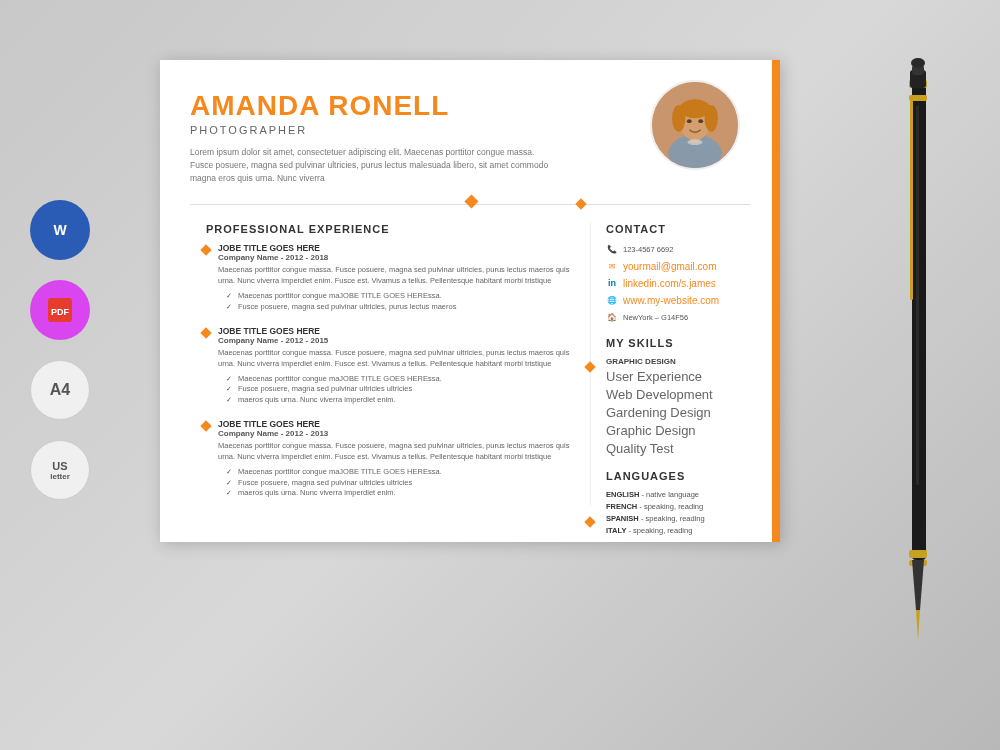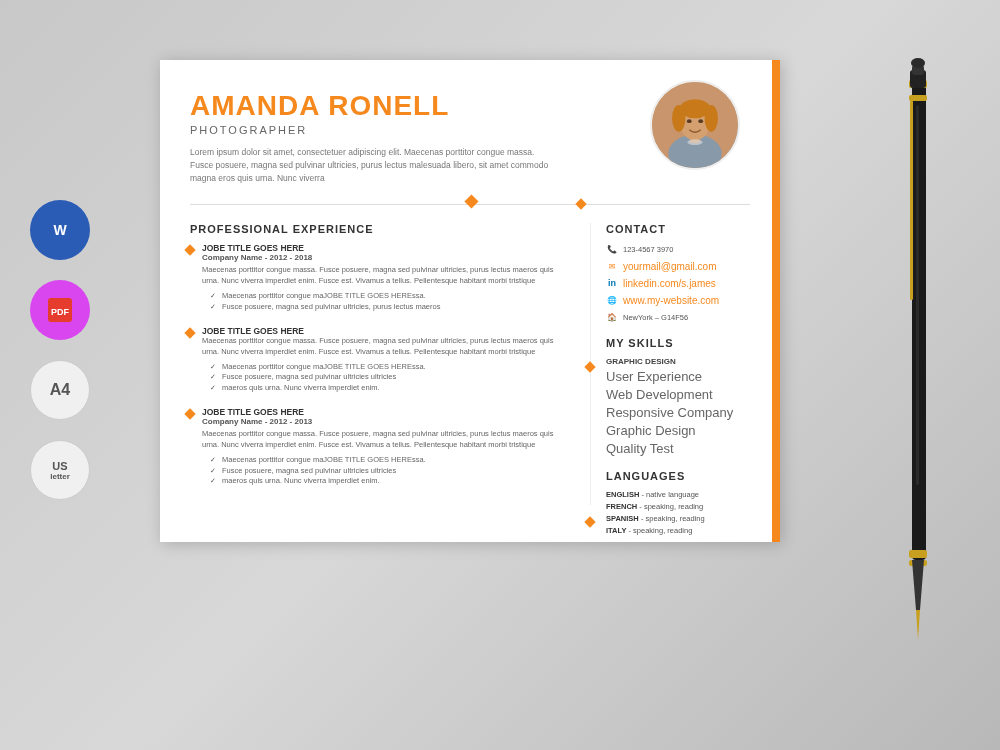--- a/index.html
+++ b/index.html
@@ -143,21 +143,21 @@
       font-size: 8.5px;
       color: #777;
       line-height: 1.5;
       margin-top: 10px;
       max-width: 360px;
     }
 
     
     .resume-body {
       display: flex;
-      padding: 10px 0 0 0;
+      padding: 10px 0 0 16px;
       height: calc(100% - 190px);
     }
 
     .left-col {
       flex: 1;
       padding: 0 20px 0 30px;
     }
 
     .right-col {
       width: 190px;
@@ -377,20 +377,21 @@
         <p class="job-desc">Maecenas porttitor congue massa. Fusce posuere, magna sed pulvinar ultricies, purus lectus maeros quis urna. Nunc viverra imperdiet enim. Fusce est. Vivamus a tellus. Pellentesque habitant morbi tristique</p>
         <ul class="job-bullets">
           <li>Maecenas porttitor congue maJOBE TITLE GOES HEREssa.</li>
           <li>Fusce posuere, magna sed pulvinar ultricies, purus lectus maeros</li>
         </ul>
       </div>
 
       <div class="job-entry">
         <div class="job-diamond"></div>
         <div class="job-title">JOBE TITLE GOES HERE</div>
+        <div class="job-company">Company Name  - 2012 - 2015</div>
         <p class="job-desc">Maecenas porttitor congue massa. Fusce posuere, magna sed pulvinar ultricies, purus lectus maeros quis urna. Nunc viverra imperdiet enim. Fusce est. Vivamus a tellus. Pellentesque habitant morbi tristique</p>
         <ul class="job-bullets">
           <li>Maecenas porttitor congue maJOBE TITLE GOES HEREssa.</li>
           <li>Fusce posuere, magna sed pulvinar ultricies ultricies</li>
           <li>maeros quis urna. Nunc viverra imperdiet enim.</li>
         </ul>
       </div>
 
       <div class="job-entry">
         <div class="job-diamond"></div>
@@ -410,21 +411,21 @@
       <div style="position:absolute; left:-4px; top:295px; width:8px; height:8px; background:#f5891e; transform:rotate(45deg); z-index:10;"></div>
       <div style="position:absolute; left:-4px; top:440px; width:8px; height:8px; background:#f5891e; transform:rotate(45deg); z-index:10;"></div>
     </div>
 
     <div class="right-col">
 
       <div class="contact-section">
         <div class="section-title">CONTACT</div>
         <div class="contact-item">
           <span class="contact-icon" style="color:#f5891e;">📞</span>
-          <span class="contact-text">123-4567 3970</span>
+          <span class="contact-text">123-4567 6692</span>
         </div>
         <div class="contact-item">
           <span class="contact-icon" style="color:#f5891e;">✉</span>
           <span class="contact-link">yourmail@gmail.com</span>
         </div>
         <div class="contact-item">
           <span class="contact-icon" style="color:#0077b5;font-weight:bold;font-size:9px;">in</span>
           <span class="contact-link">linkedin.com/s.james</span>
         </div>
         <div class="contact-item">
@@ -435,21 +436,21 @@
           <span class="contact-icon" style="color:#f5891e;">🏠</span>
           <span class="contact-text">NewYork – G14F56</span>
         </div>
       </div>
 
       <div class="contact-section">
         <div class="section-title">MY SKILLS</div>
         <div class="skill-bar-label">GRAPHIC DESIGN</div>
         <div class="skill-item">User Experience</div>
         <div class="skill-item">Web Development</div>
-        <div class="skill-item">Responsive Company</div>
+        <div class="skill-item">Gardening Design</div>
         <div class="skill-item">Graphic Design</div>
         <div class="skill-item">Quality Test</div>
       </div>
 
       <div class="contact-section">
         <div class="section-title">LANGUAGES</div>
         <div class="language-item">
           <strong>ENGLISH</strong> <span>- <span>native language</span></span>
         </div>
         <div class="language-item">

